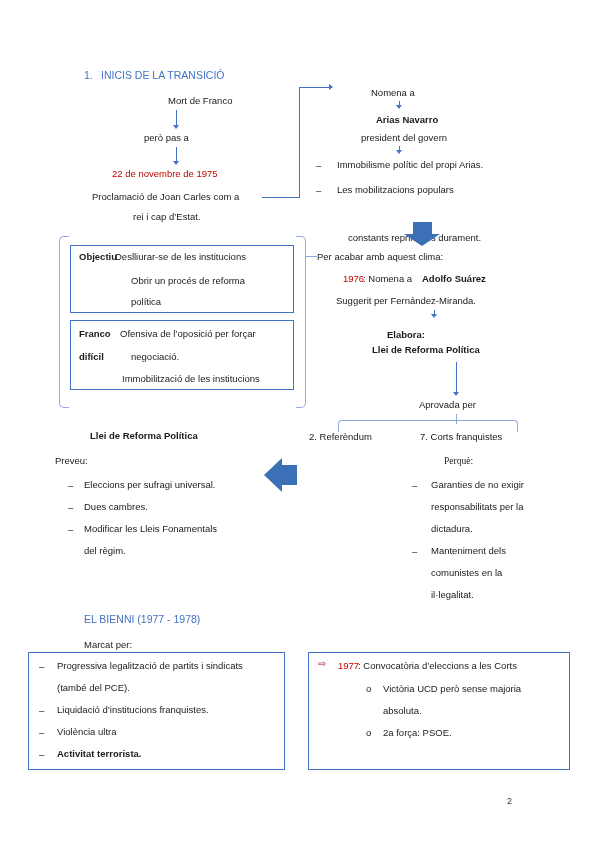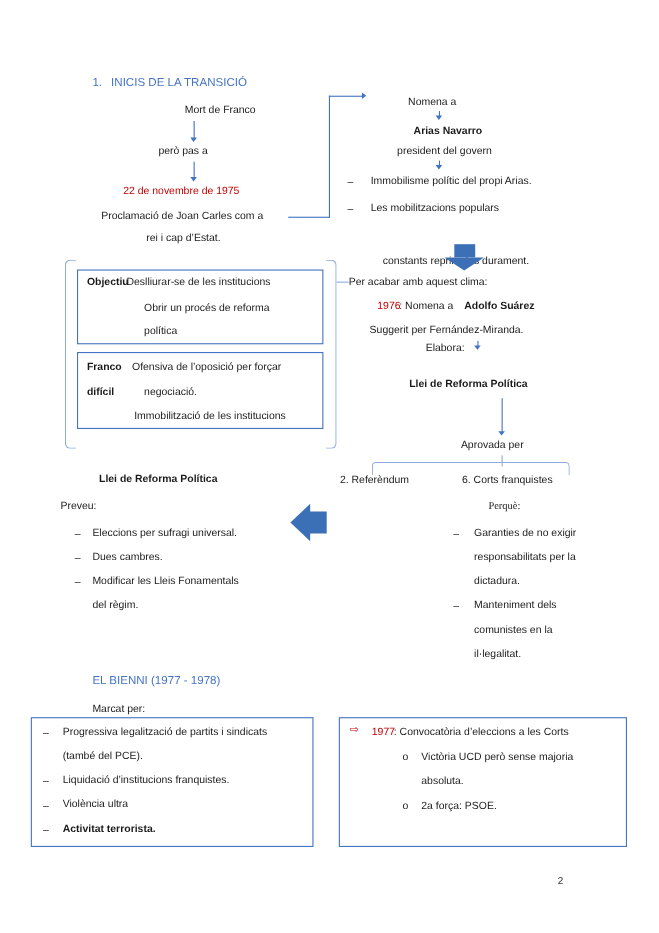--- a/index.html
+++ b/index.html
@@ -176,33 +176,33 @@
   <div class="t" style="left:317px; top:252px;">Per acabar amb aquest clima:</div>
 
   <div class="t red" style="left:343px; top:274px;">1976</div>
   <div class="t" style="left:363px; top:274px;">: Nomena a </div>
   <div class="t b" style="left:422px; top:274px;">Adolfo Suárez</div>
 
   <div class="t" style="left:336px; top:296px;">Suggerit per Fernández-Miranda.</div>
   <div class="vline" style="left:434px; top:310px; height:6px;"></div>
   <div class="arrow-down" style="left:431px; top:314px;"></div>
 
-  <div class="t" style="left:387px; top:312px;">Elabora:</div>
+  <div class="t" style="left:387px; top:330px;font-weight:bold;">Elabora:</div>
   <div class="t b" style="left:372px; top:345px;">Llei de Reforma Política</div>
 
   <div class="vline" style="left:456px; top:362px; height:32px;"></div>
   <div class="arrow-down" style="left:453px; top:392px;"></div>
 
   <div class="t" style="left:419px; top:400px;">Aprovada per</div>
 
   <div class="vline vline-thin" style="left:456px; top:414px; height:10px;"></div>
   <div class="brace-top" style="left:338px; top:420px; width:180px; height:12px;"></div>
 
   <div class="t" style="left:309px; top:432px;">2.  Referèndum</div>
-  <div class="t" style="left:420px; top:432px;">6.  Corts franquistes</div>
+  <div class="t" style="left:420px; top:432px;">7.  Corts franquistes</div>
 
   <div class="t" style="left:444px; top:457px;font-family:Liberation Serif, serif;">Perquè:</div>
 
   <div class="dash" style="left:412px; top:480px;">–</div>
   <div class="t" style="left:431px; top:480px;">Garanties de no exigir</div>
   <div class="t" style="left:431px; top:502px;">responsabilitats per la</div>
   <div class="t" style="left:431px; top:524px;">dictadura.</div>
 
   <div class="dash" style="left:412px; top:546px;">–</div>
   <div class="t" style="left:431px; top:546px;">Manteniment dels</div>

